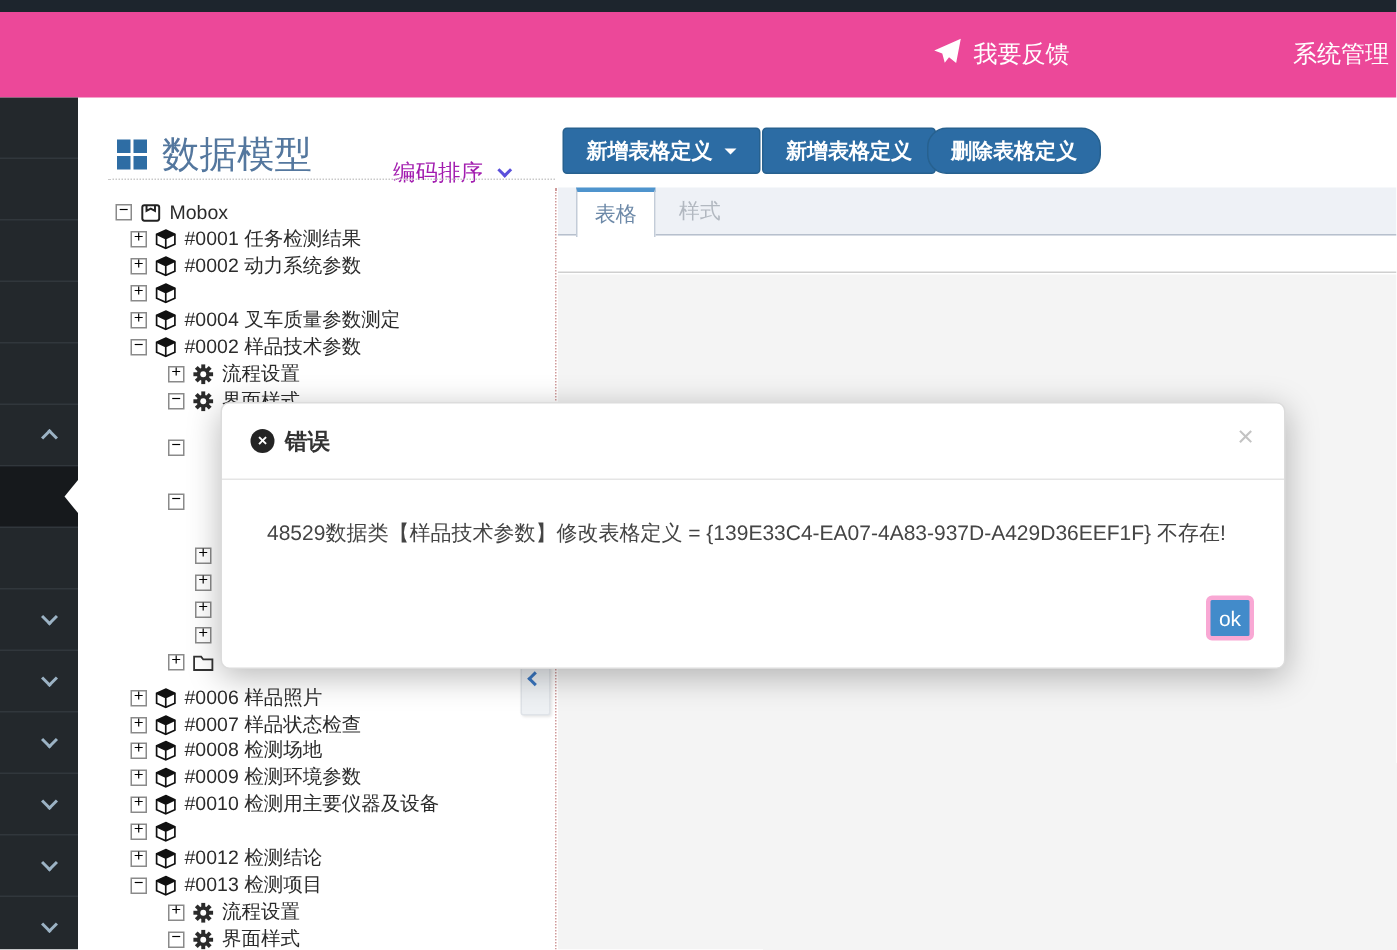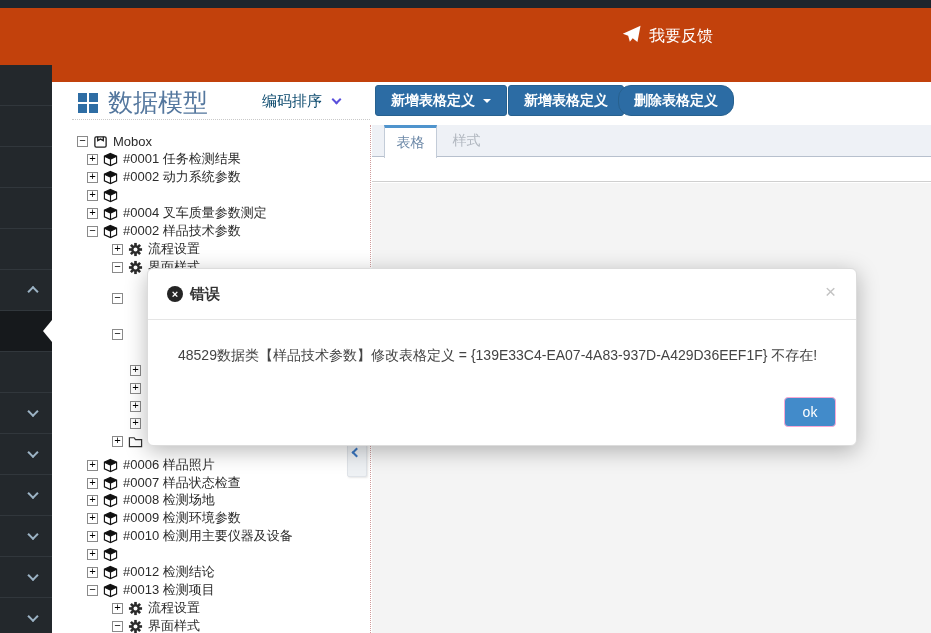--- a/index.html
+++ b/index.html
@@ -5,41 +5,41 @@
   * { box-sizing: border-box; margin: 0; padding: 0; }
   html,body { width: 931px; height: 633px; overflow: hidden; }
   body {
     position: relative;
     font-family: "Liberation Sans", "DejaVu Sans", sans-serif;
     background: #fff;
   }
 
   
   .topstrip { position:absolute; left:0; top:0; width:100%; height:8px; background:#1d252d; }
-  .topbar   { position:absolute; left:0; top:8px; width:100%; height:74px; background:#c2410c; color:#fff; }
+  .topbar   { position:absolute; left:0; top:8px; width:100%; height:57px; background:#ec4899; color:#fff; }
   .tb-item  { position:absolute; top:0; height:57px; display:flex; align-items:center; gap:8px; font-size:16px; cursor:pointer; }
   .tb-feedback { left:622px; }
   .tb-admin    { right:5px; }
 
   
   .sidebar { position:absolute; left:0; top:65px; width:52px; height:568px; background:#23282c; z-index:2; }
   .sb-row  { height:41px; border-bottom:1px solid #31373c; position:relative; cursor:pointer; }
   .sb-row.active { background:#16191c; }
   .chev { position:absolute; right:15px; top:50%; width:8px; height:8px; border:solid #9cb3c5; border-width:0 2px 2px 0; }
   .chev.down { transform:translateY(-70%) rotate(45deg); }
   .chev.up   { transform:translateY(-30%) rotate(-135deg); }
   .notch { position:absolute; right:0; top:50%; transform:translateY(-50%); width:0; height:0;
            border-top:11px solid transparent; border-bottom:11px solid transparent; border-right:9px solid #fff; }
 
   
   .page-title-wrap { position:absolute; left:78px; top:86px; display:flex; align-items:center; }
   .grid-icon { width:20px; height:20px; display:grid; grid-template-columns:9px 9px; grid-template-rows:9px 9px; gap:2px; }
   .grid-icon span { background:#2e6da4; }
   .page-title { font-size:25px; color:#54779e; margin-left:10px; }
-  .sort-link { position:absolute; left:262px; top:92px; color:#0c4a6e; font-size:15px; display:flex; align-items:center; gap:11px; cursor:pointer; }
+  .sort-link { position:absolute; left:262px; top:106px; color:#a21caf; font-size:15px; display:flex; align-items:center; gap:11px; cursor:pointer; }
   .chev-sm { width:7px; height:7px; border:solid #5a4fdb; border-width:0 2px 2px 0; transform:rotate(45deg); margin-top:-4px; }
 
   .btn { position:absolute; top:85px; height:31px; background:#2c6ca4; color:#fff; font-size:14px; font-weight:bold;
          border:1px solid #27618f; border-radius:3px; display:flex; align-items:center; justify-content:center;
          padding:0 15px; cursor:pointer; }
   .btn-add  { left:375px; }
   .btn-edit { left:508px; }
   .btn-del  { left:618px;border-radius:13px; }
   .caret { width:0; height:0; border-left:4px solid transparent; border-right:4px solid transparent; border-top:4px solid #fff; margin-left:8px; }
 
@@ -71,38 +71,41 @@
 
   
   .modal { position:absolute; left:147px; top:268px; width:710px; height:178px; background:#fff;
            border:1px solid #dcdcdc; border-radius:6px; box-shadow:0 5px 22px rgba(0,0,0,.28); z-index:10; }
   .modal-header { height:51px; border-bottom:1px solid #e5e5e5; display:flex; align-items:center; padding:0 19px; position:relative; }
   .err-icon { width:16px; height:16px; border-radius:50%; background:#242424; color:#fff; font-size:11px; font-weight:bold;
               display:flex; align-items:center; justify-content:center; margin-right:7px; flex:none; }
   .modal-title { font-size:15px; font-weight:bold; color:#333; }
   .modal-close { position:absolute; right:20px; top:13px; color:#c3c3c3; font-size:19px; line-height:1; cursor:pointer; }
   .modal-body { padding:27px 30px 0; font-size:14px; color:#444; }
-  .modal-ok { position:absolute; right:20px; top:128px; width:52px; height:30px; background:#428bca;
-              border:1px solid #f9a8d4; border-radius:4px; color:#fff; font-size:14px;
+  .modal-ok { position:absolute; right:20px; top:128px; width:32px; height:30px; background:#428bca;
+              border:3px solid #f9a8d4; border-radius:4px; color:#fff; font-size:14px;
               display:flex; align-items:center; justify-content:center; cursor:pointer; }
 
   .plane-icon svg { width:19px; height:19px; }
 </style>
 </head>
 <body>
 
 <div class="topstrip"></div>
 <div class="topbar">
   <div class="tb-item tb-feedback">
     <span class="plane-icon">
       <svg viewBox="0 0 16 16">
           <path d="M15.6 0.7 0.7 7.3l4.5 1.7L6.6 14.2l2.4-3.1 4 3.2z" fill="#fff"></path>
         </svg>
     </span>
     <span>我要反馈</span>
+  </div>
+  <div class="tb-item tb-admin">
+    <span>系统管理</span>
   </div>
 </div>
 
 <div class="sidebar" id="sidebar">
     <div class="sb-row"></div>
     <div class="sb-row"></div>
     <div class="sb-row"></div>
     <div class="sb-row"></div>
     <div class="sb-row"></div>
     <div class="sb-row">

